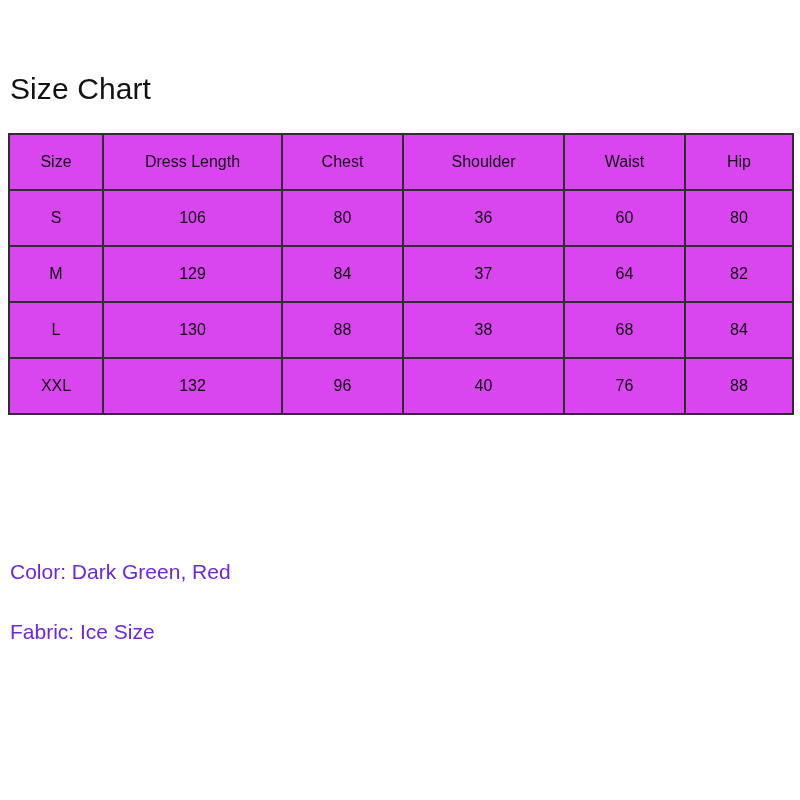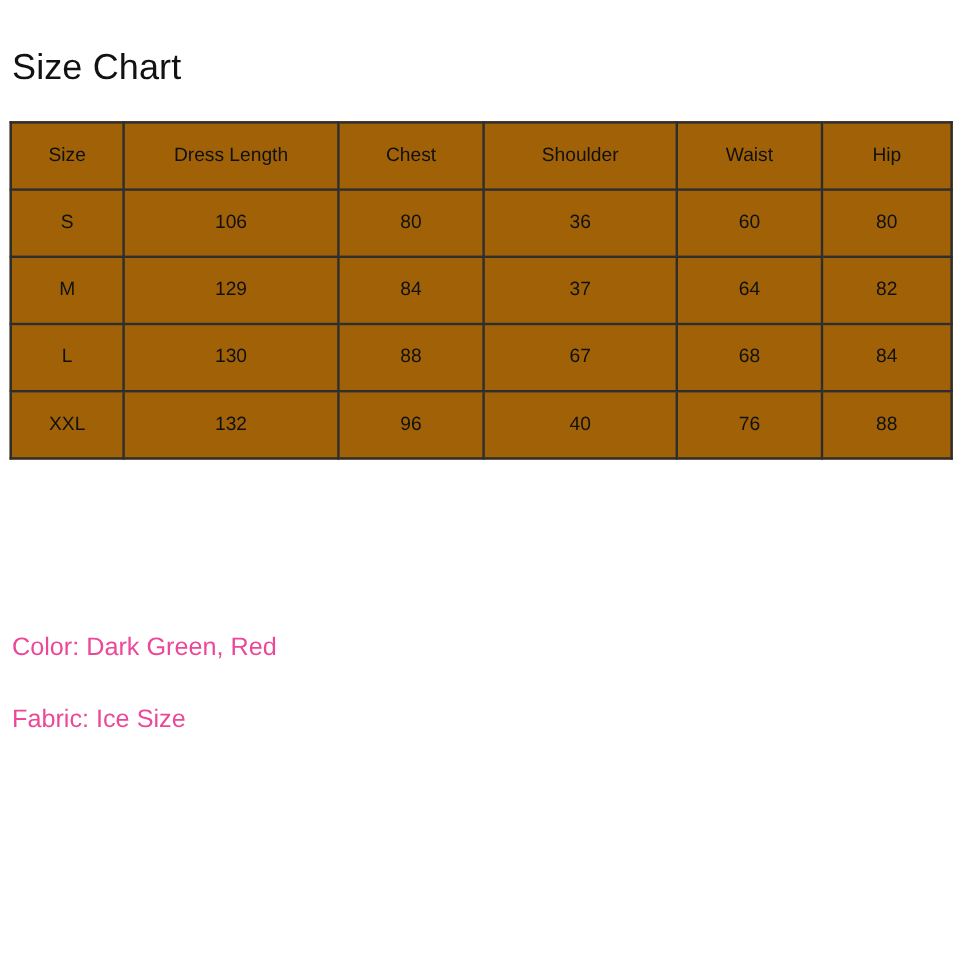--- a/index.html
+++ b/index.html
@@ -14,20 +14,21 @@
     overflow: hidden;
     font-family: "Liberation Sans", sans-serif;
     -webkit-font-smoothing: antialiased;
   }
 
   .page {
     position: relative;
     width: 800px;
     height: 583px;
     background: #ffffff;
+    margin-top: 32px;
   }
 
   
   .page-title {
     position: absolute;
     left: 10px;
     top: 40px;
     font-size: 30px;
     line-height: 34px;
     color: #121212;
@@ -41,21 +42,21 @@
     position: absolute;
     left: 8px;
     top: 101px;
     width: 784px;
   }
 
   table.size-table {
     border-collapse: collapse;
     table-layout: fixed;
     width: 784px;
-    background: #a16207;
+    background: #d946ef;
   }
 
   table.size-table td {
     border: 2px solid #2e2e2e;
     height: 54px;
     text-align: center;
     vertical-align: middle;
     font-size: 16px;
     color: #111111;
     font-family: "Liberation Sans", sans-serif;
@@ -74,21 +75,21 @@
   
   .notes {
     position: absolute;
     left: 10px;
     top: 528px;
     width: 780px;
   }
   .note-line {
     font-size: 21px;
     line-height: 24px;
-    color: #ec4899;
+    color: #6d28d9;
     white-space: nowrap;
     font-family: "Liberation Sans", sans-serif;
   }
   .note-line.n1 { margin-top: 0; }
   .note-line.n2 { margin-top: 36px; }
   .note-line.n3 { margin-top: 36px; }
 </style>
 </head>
 <body>
 
@@ -128,21 +129,21 @@
           <td>129</td>
           <td>84</td>
           <td>37</td>
           <td>64</td>
           <td>82</td>
         </tr>
         <tr>
           <td>L</td>
           <td>130</td>
           <td>88</td>
-          <td>67</td>
+          <td>38</td>
           <td>68</td>
           <td>84</td>
         </tr>
         <tr>
           <td>XXL</td>
           <td>132</td>
           <td>96</td>
           <td>40</td>
           <td>76</td>
           <td>88</td>

